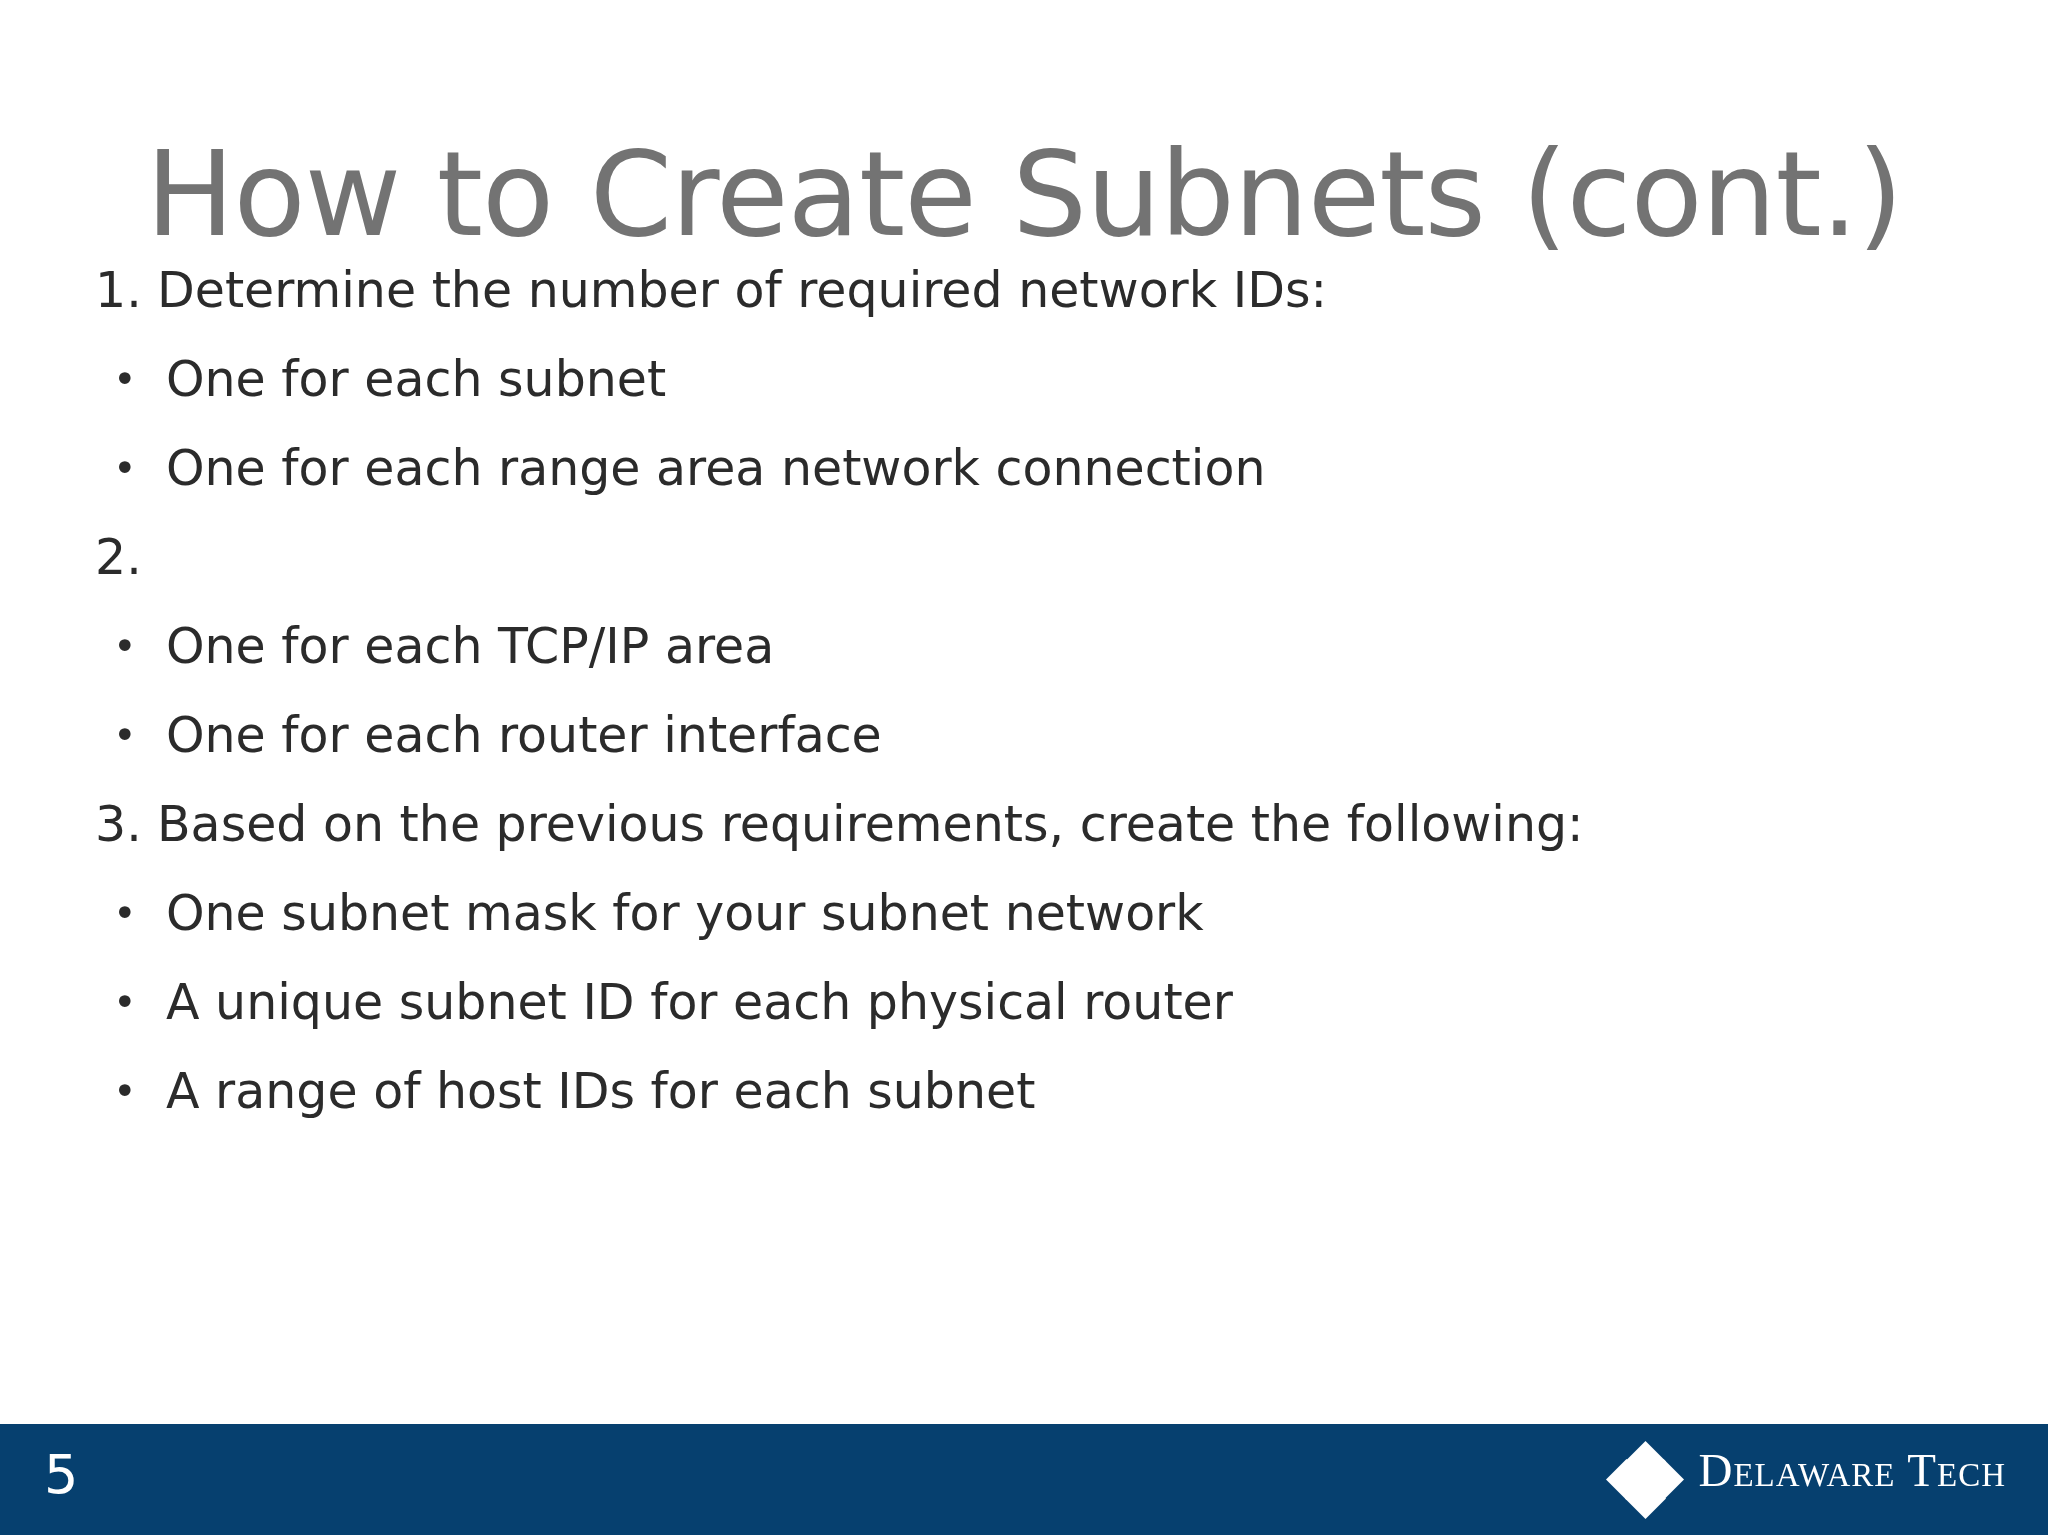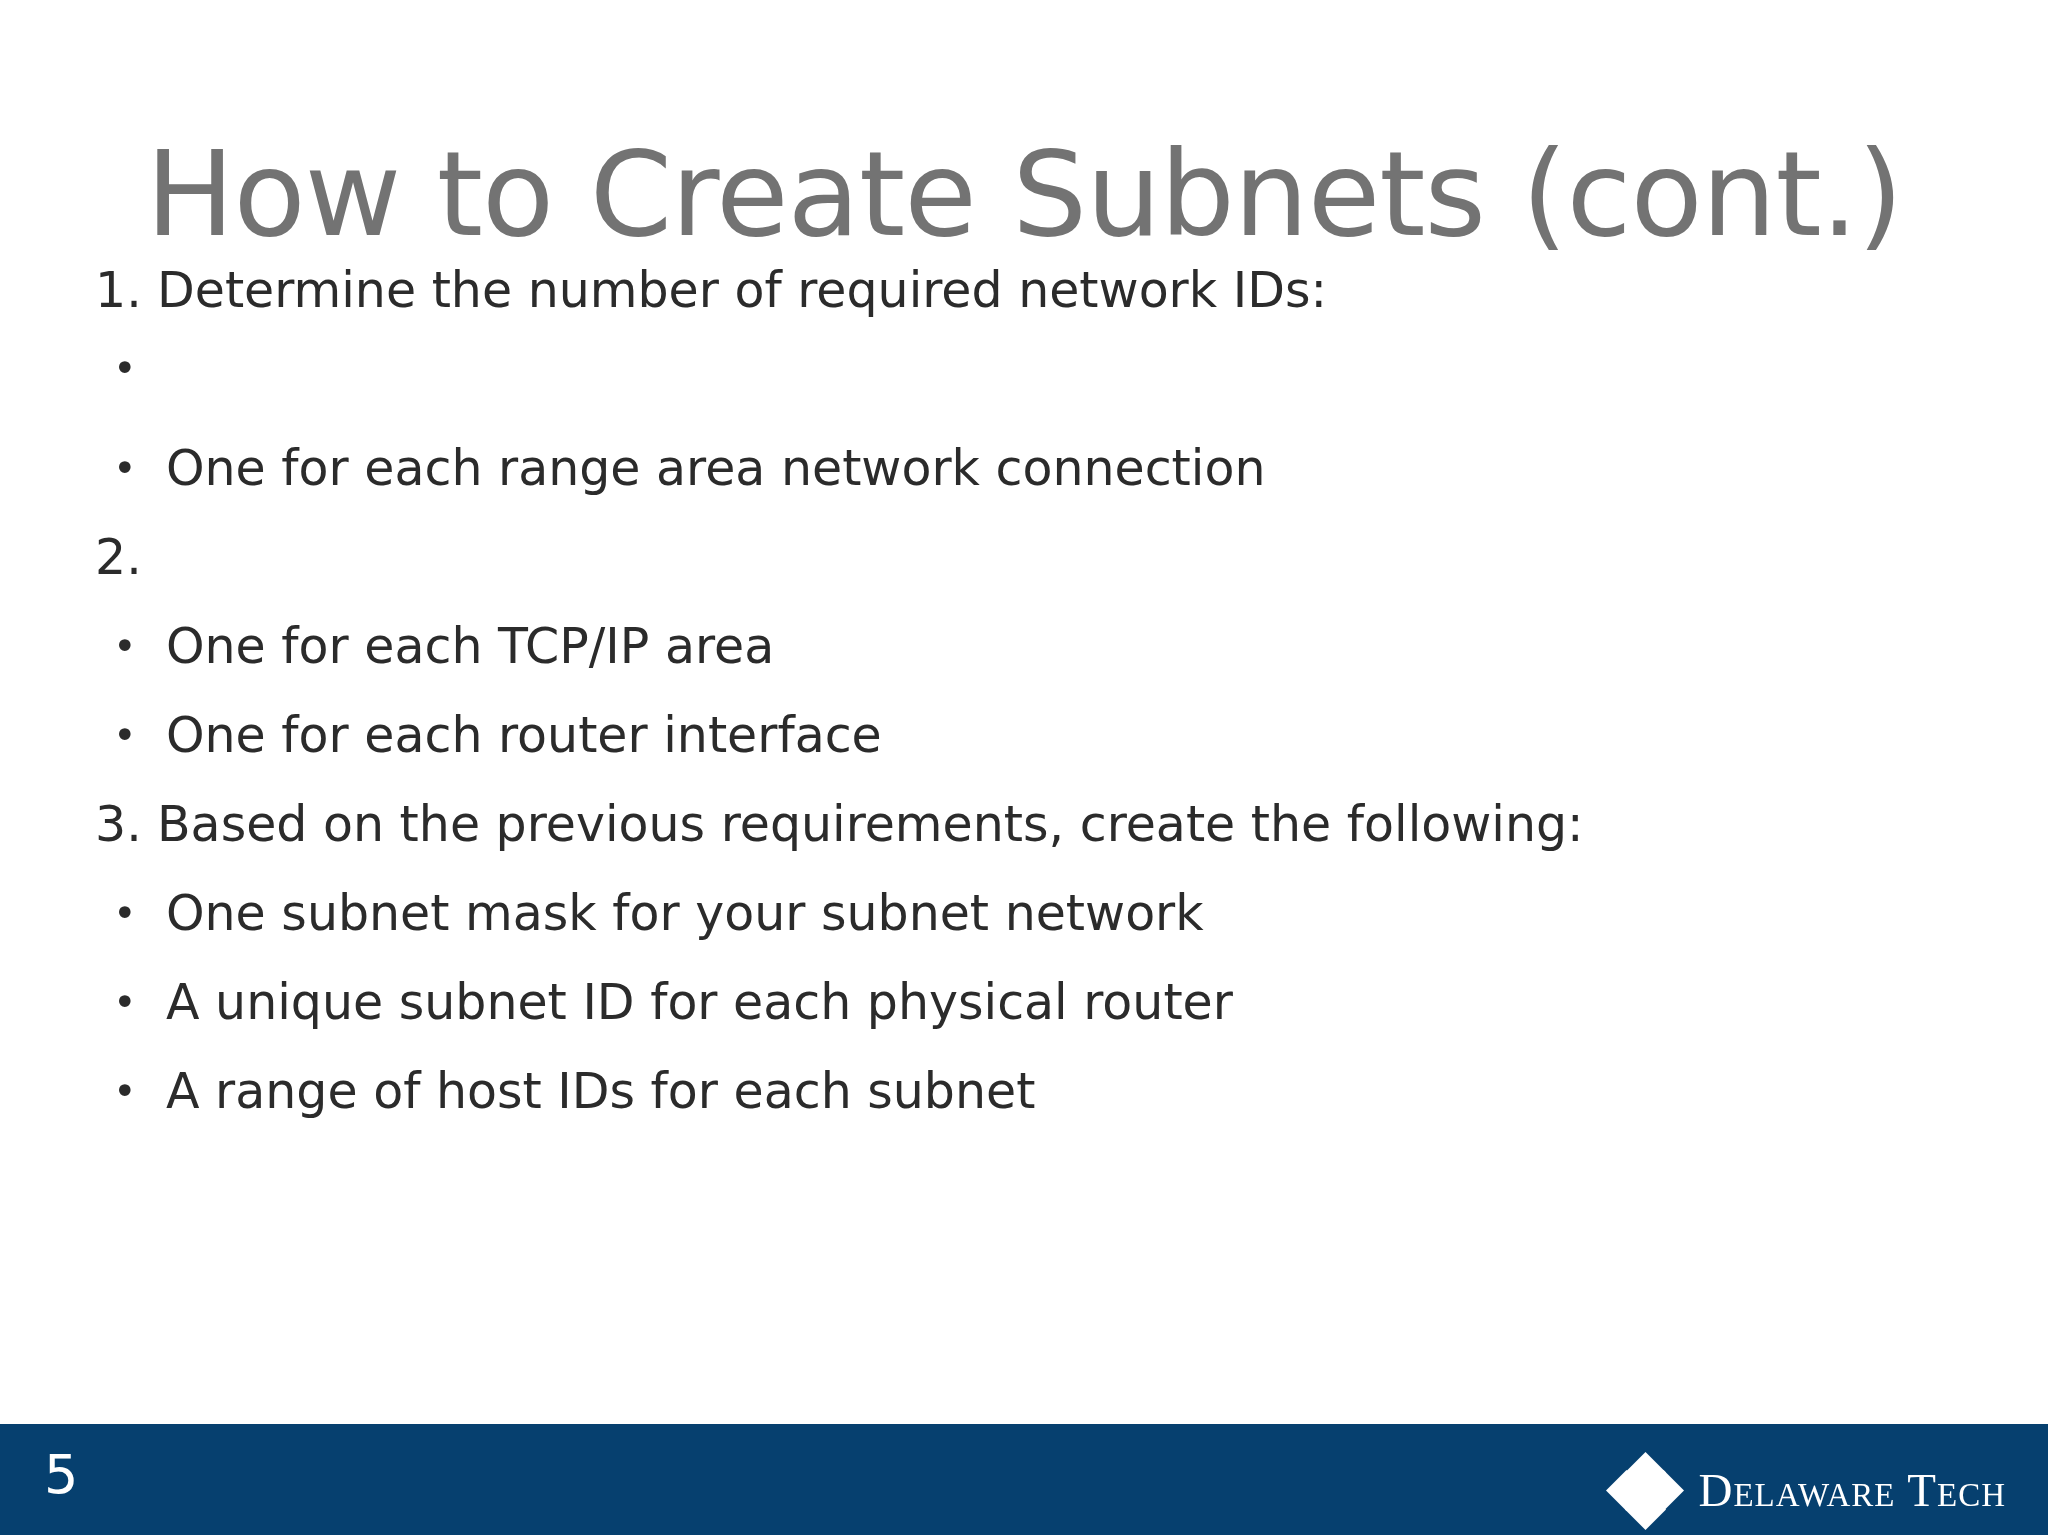--- a/index.html
+++ b/index.html
@@ -108,23 +108,22 @@
     line-height: 1;
   }
 
   
   .logo {
     position: absolute;
     right: 42px;
     top: 50%;
     transform: translateY(-50%);
     display: flex;
-    align-items: center;
+    align-items: flex-start;
     gap: 20px;
-    margin-top: 11px;
   }
 
   .logo-mark {
     position: relative;
     width: 66px;
     height: 66px;
     flex: 0 0 auto;
   }
 
   .logo-mark .dia {
@@ -157,20 +156,21 @@
 
   <h1 class="slide-title">How to Create Subnets (cont.)</h1>
 
   <div class="body-list">
       <div class="body-line level-1">
         <span class="marker">1.</span>
         <span class="body-text">Determine the number of required network IDs:</span>
       </div>
       <div class="body-line level-2">
         <span class="marker">•</span>
+        <span class="body-text">One for each subnet</span>
       </div>
       <div class="body-line level-2">
         <span class="marker">•</span>
         <span class="body-text">One for each range area network connection</span>
       </div>
       <div class="body-line level-1">
         <span class="marker">2.</span>
       </div>
       <div class="body-line level-2">
         <span class="marker">•</span>

